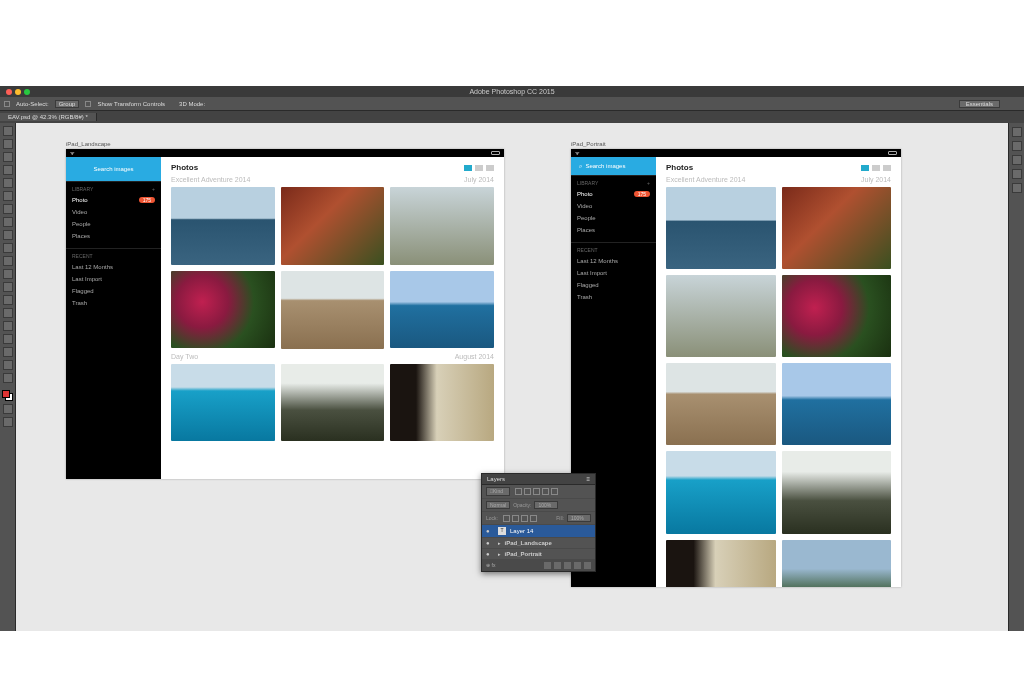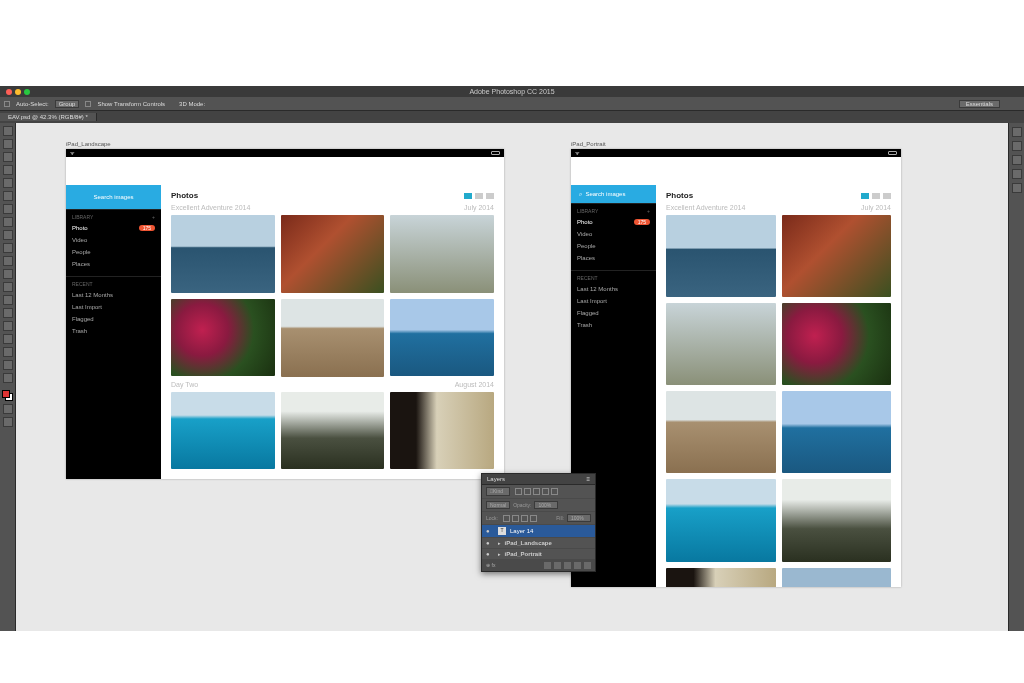--- a/index.html
+++ b/index.html
@@ -46,21 +46,21 @@
 
 
 .artboard-label { position: absolute; color: #555; font-size: 6px; }
 .artboard { position: absolute; background: #fff; box-shadow: 0 0 2px rgba(0,0,0,0.3); }
 
 
 .ipad { width: 100%; height: 100%; display: flex; flex-direction: column; }
 .statusbar { height: 8px; background: #000; display: flex; align-items: center; justify-content: space-between; padding: 0 4px; }
 .statusbar .wifi { color: #fff; font-size: 5px; }
 .statusbar .bat { width: 9px; height: 4px; border: 1px solid #aaa; border-radius: 1px; }
-.ipad-body { flex: 1; display: flex; min-height: 0; margin-top: 28px; }
+.ipad-body { flex: 1; display: flex; min-height: 0; }
 .sidebar { width: 85px; background: #000; color: #888; display: flex; flex-direction: column; font-size: 6px; }
 .sidebar .search { background: #29abe2; color: #fff; height: 24px; display: flex; align-items: center; justify-content: center; font-size: 6px; }
 .sidebar .sec { color: #666; font-size: 5px; padding: 4px 6px 2px; display: flex; justify-content: space-between; align-items: center; border-top: 1px solid #222; }
 .sidebar .item { padding: 3px 6px; display: flex; justify-content: space-between; align-items: center; color: #aaa; }
 .sidebar .item.active { color: #fff; }
 .sidebar .badge { background: #e53; color: #fff; border-radius: 6px; padding: 0 4px; font-size: 5px; }
 .ipad-content { flex: 1; background: #fff; padding: 6px 10px; overflow: hidden; }
 .ipad-content h2 { font-size: 8px; font-weight: 600; color: #222; }
 .toprow { display: flex; justify-content: space-between; align-items: center; }
 .viewicons { display: flex; gap: 3px; }

